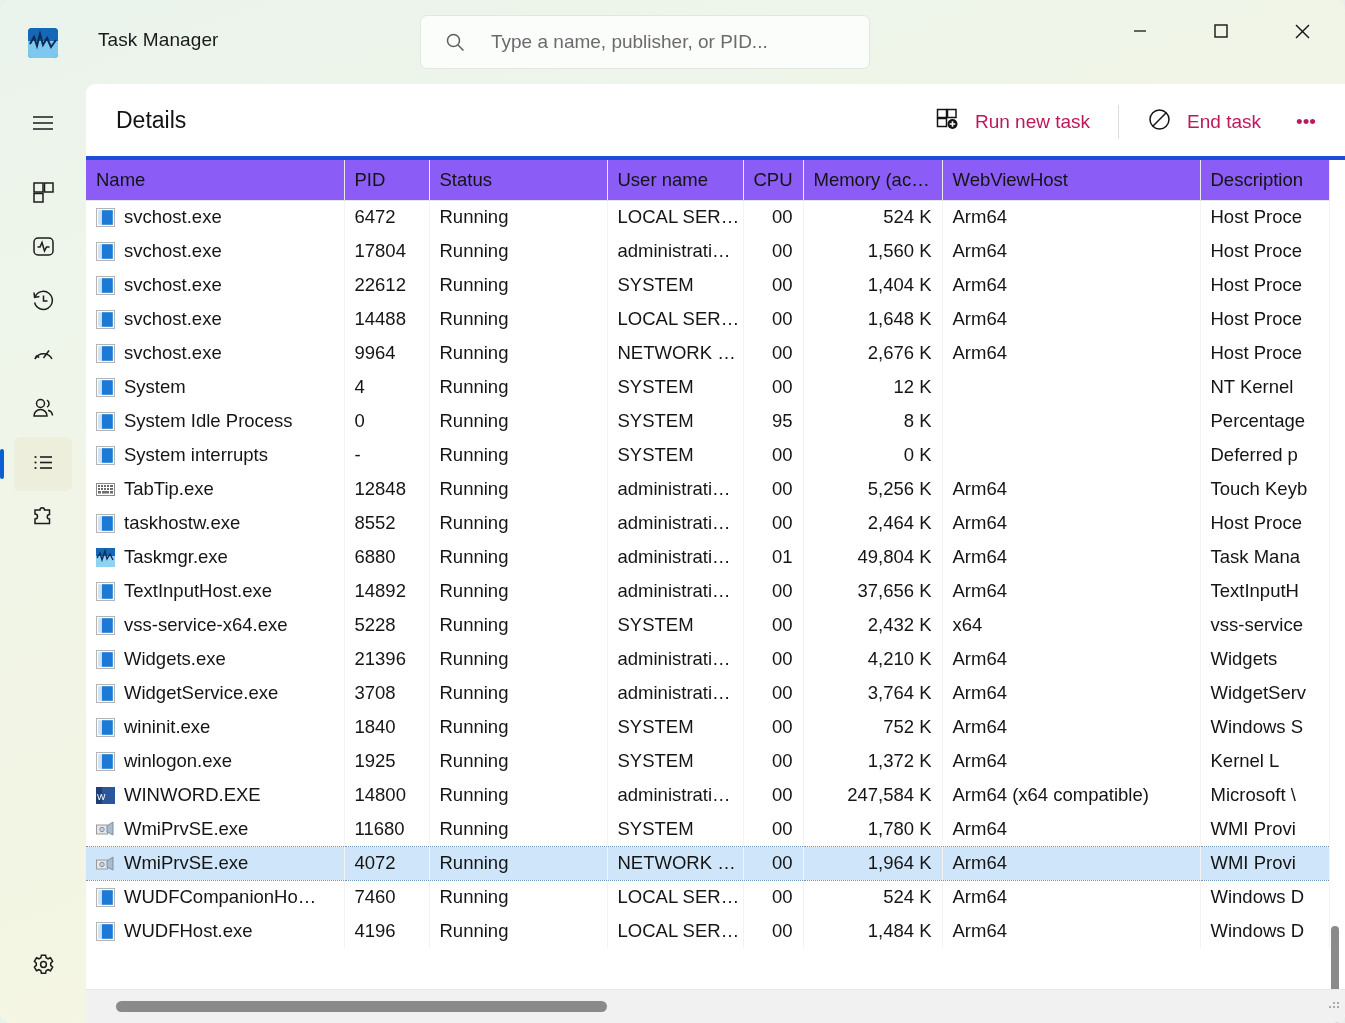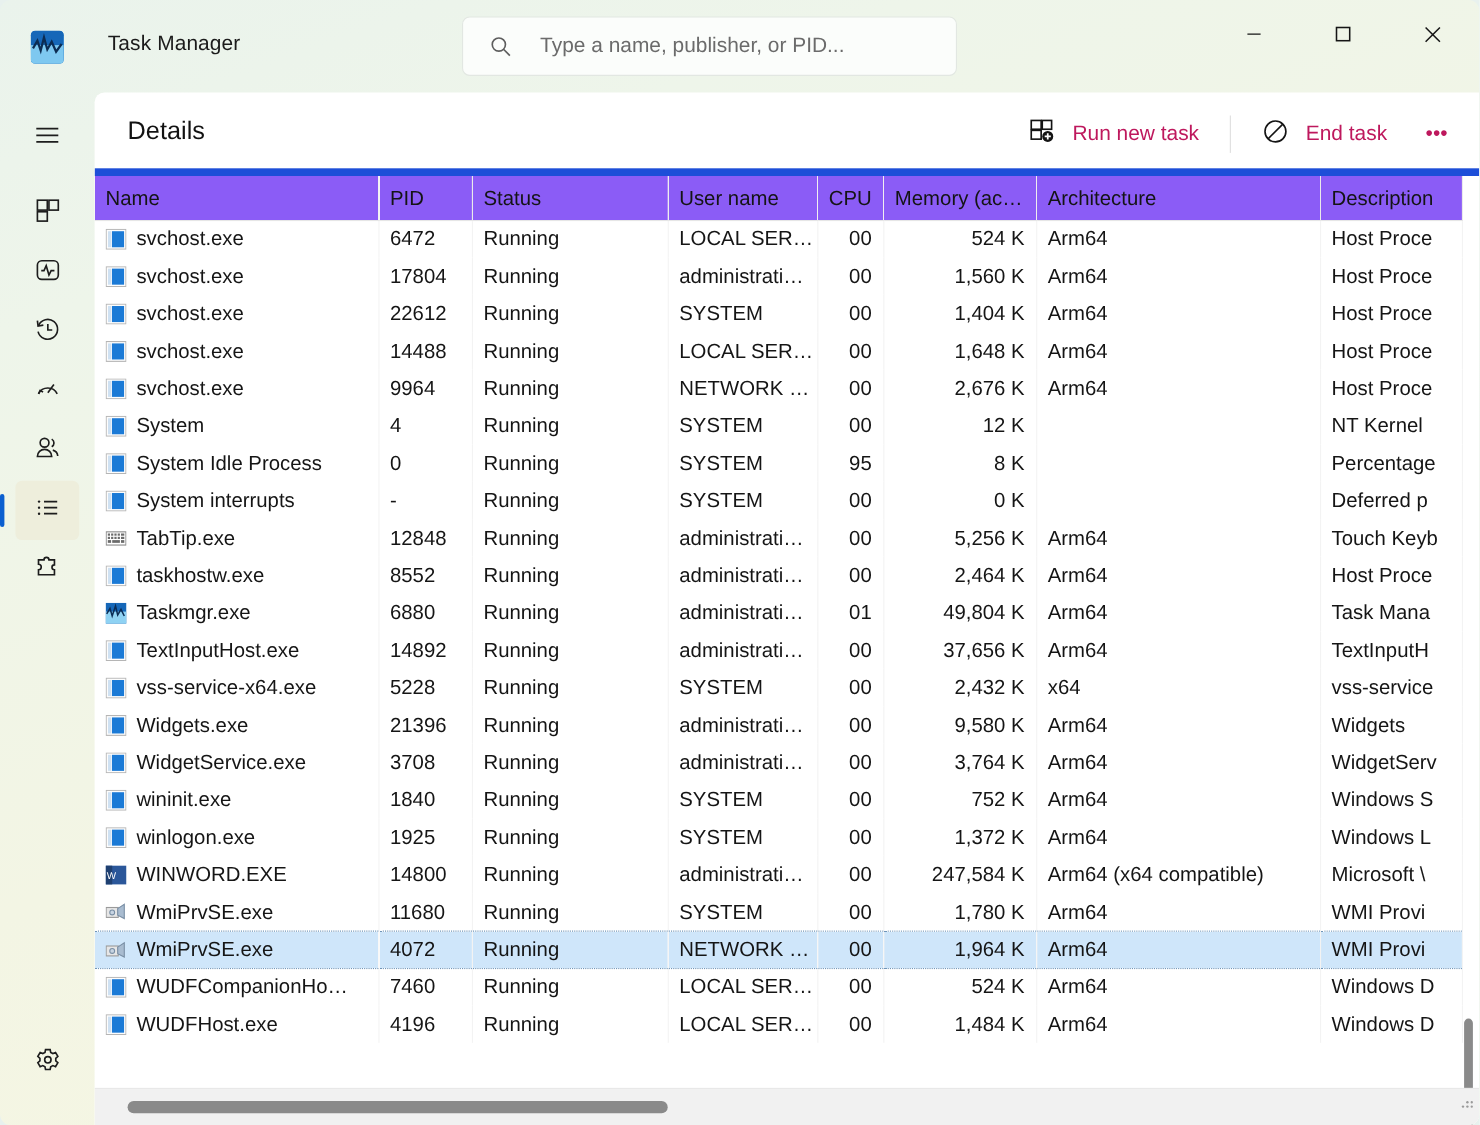--- a/index.html
+++ b/index.html
@@ -84,21 +84,21 @@
     position: absolute; left: 86px; top: 84px;
     width: 1259px; height: 939px;
     background: #ffffff;
     border-top-left-radius: 9px;
     overflow: hidden;
   }
 
   
   #cmdbar {
     position: relative; height: 76px; width: 100%;
-    border-bottom: 7px solid #1d4ed8;
+    border-bottom: 4px solid #1d4ed8;
     display: flex; align-items: center;
   }
   #page-title { margin-left: 30px; font-size: 23px; color: #121212; }
   #cmd-actions { position: absolute; right: 14px; top: 0; height: 76px; display: flex; align-items: center; }
   .cmd-btn {
     display: flex; align-items: center; gap: 15px;
     height: 46px; padding: 0 14px; border-radius: 6px;
     font-size: 19px; color: #be185d; background: transparent;
     border: 0; font-family: "Liberation Sans", sans-serif;
     white-space: nowrap;
@@ -335,21 +335,21 @@
             <col style="width:129px">
         </colgroup>
         <thead>
           <tr>
             <th>Name</th>
             <th>PID</th>
             <th>Status</th>
             <th>User name</th>
             <th class="num">CPU</th>
             <th>Memory (ac…</th>
-            <th>Architecture</th>
+            <th>WebViewHost</th>
             <th>Description</th>
           </tr>
         </thead>
         <tbody id="tbody">
             <tr>
               <td>
                 <span class="name-cell">
                   <span>
                     <svg class="pic" viewBox="0 0 19 19">
                       <rect x="0.5" y="0.5" width="18" height="18" fill="#fdfdfd" stroke="#b5b5b5"></rect>
@@ -643,21 +643,21 @@
                       <rect x="5.8" y="2.2" width="11" height="14.6" fill="#1b7ad6"></rect>
                     </svg>
                   </span>
                   <span>Widgets.exe</span>
                 </span>
               </td>
               <td>21396</td>
               <td>Running</td>
               <td>administrati…</td>
               <td class="num">00</td>
-              <td class="num">9,580 K</td>
+              <td class="num">4,210 K</td>
               <td>Arm64</td>
               <td>Widgets</td>
             </tr>
             <tr>
               <td>
                 <span class="name-cell">
                   <span>
                     <svg class="pic" viewBox="0 0 19 19">
                       <rect x="0.5" y="0.5" width="18" height="18" fill="#fdfdfd" stroke="#b5b5b5"></rect>
                       <rect x="2.2" y="2.2" width="3" height="14.6" fill="#cfe1f2"></rect>
@@ -708,21 +708,21 @@
                   </span>
                   <span>winlogon.exe</span>
                 </span>
               </td>
               <td>1925</td>
               <td>Running</td>
               <td>SYSTEM</td>
               <td class="num">00</td>
               <td class="num">1,372 K</td>
               <td>Arm64</td>
-              <td>Windows L</td>
+              <td>Kernel L</td>
             </tr>
             <tr>
               <td>
                 <span class="name-cell">
                   <span>
                     <svg class="pic" viewBox="0 0 19 19">
                       <rect x="0" y="1" width="19" height="17" fill="#2b579a"></rect>
                       <rect x="0" y="1" width="6" height="17" fill="#1e3f70"></rect>
                       <text x="1" y="13.5" font-size="9" font-family="Liberation Sans, sans-serif" fill="#ffffff">W</text>
                     </svg>

